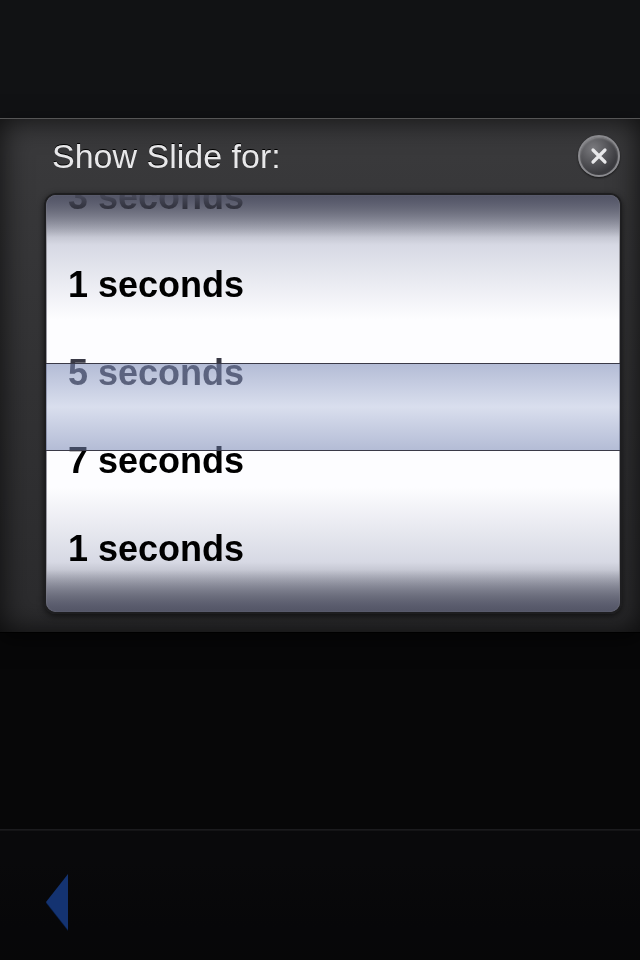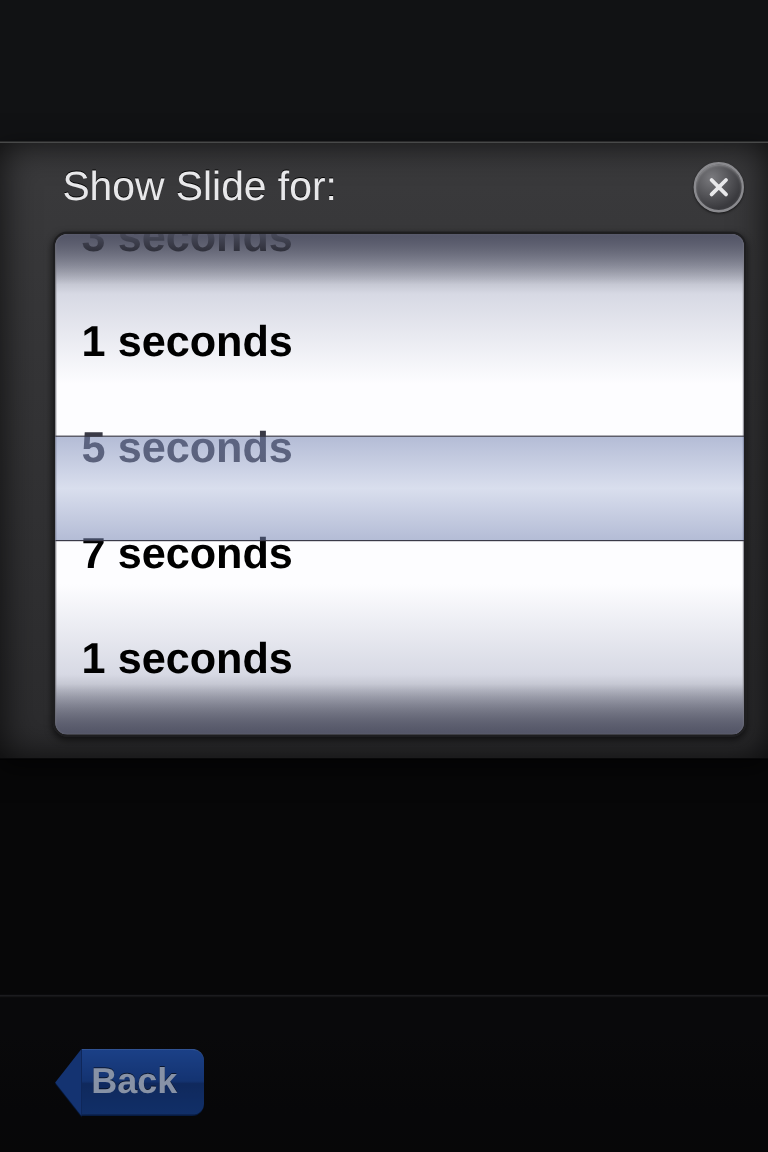--- a/index.html
+++ b/index.html
@@ -185,21 +185,20 @@
 </style>
 </head>
 <body>
 
 <div class="bg-top"></div>
 <div class="bottom-shelf-line"></div>
 <div class="bottom-bar"></div>
 
 <div class="back-button">
   <div class="arrow"></div>
-  <div class="body">Back</div>
 </div>
 
 <div class="dim"></div>
 
 <div class="modal">
   <div class="modal-header">
     <span>Show Slide for:</span>
     <div class="close-btn">
       <svg width="20" height="20" viewBox="0 0 20 20">
         <path d="M4 4 L16 16 M16 4 L4 16" stroke="#e8e8ea" stroke-width="3.2" stroke-linecap="round"></path>

